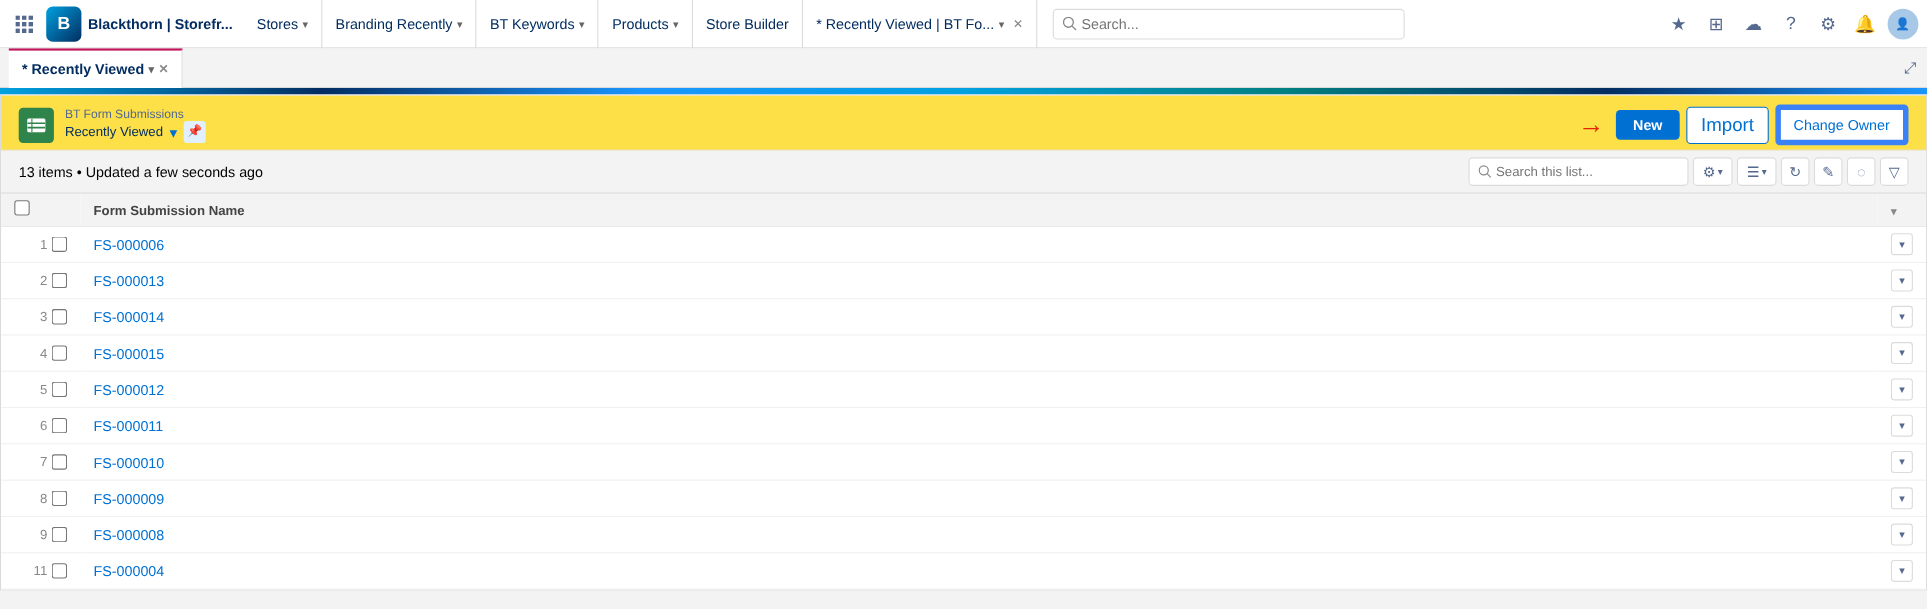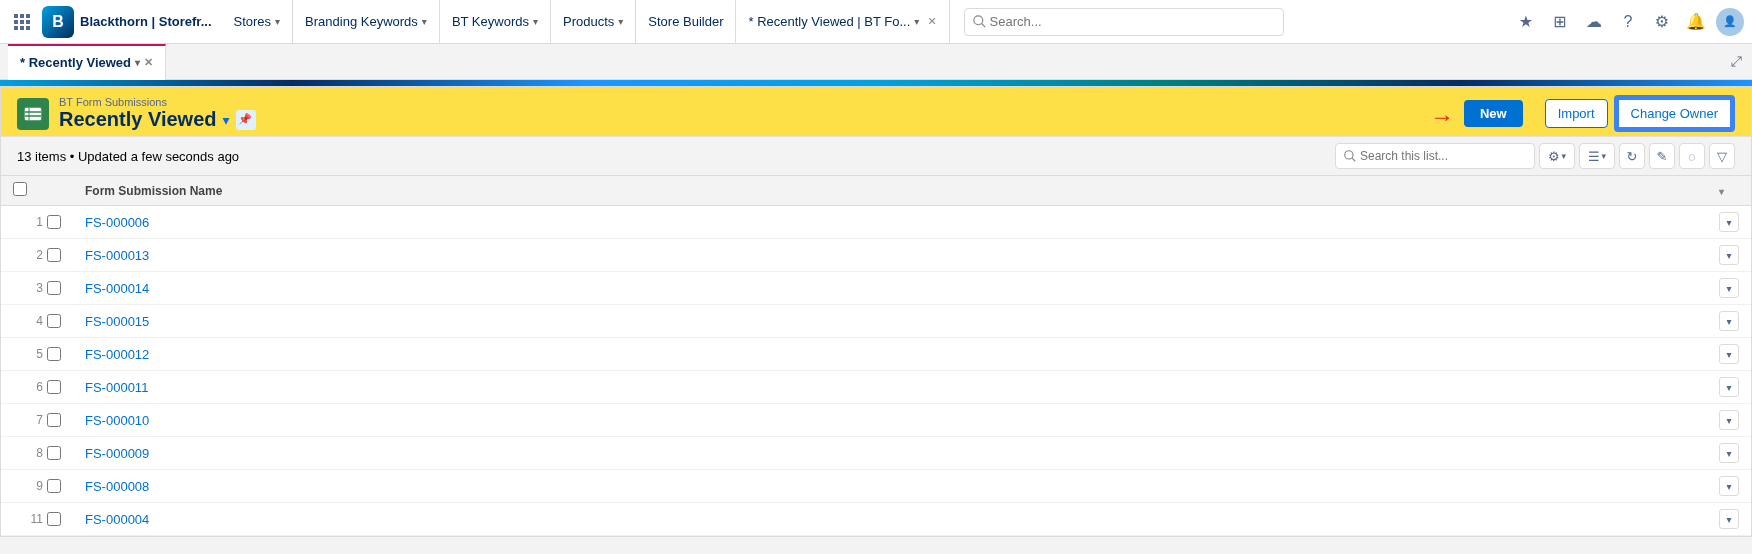--- a/index.html
+++ b/index.html
@@ -85,36 +85,36 @@
       border-bottom: 1px solid #e0e0e0; background: #fde047;
     }
     .list-icon {
       width: 32px; height: 32px; background: #2e844a; border-radius: 4px;
       display: flex; align-items: center; justify-content: center;
       color: white; font-size: 14px; margin-right: 10px; flex-shrink: 0;
     }
     .list-title-group { display: flex; flex-direction: column; }
     .list-subtitle { font-size: 11px; color: #54698d; }
     .list-title {
-      font-size: 20px; font-weight: 700; color: #032d60;
+      font-size: 12px; font-weight: 400; color: #032d60;
       display: flex; align-items: center; gap: 6px;
     }
     .list-title-chevron { font-size: 14px; color: #0070d2; cursor: pointer; }
     .list-pin { width: 20px; height: 20px; background: #e0f0ff; border-radius: 3px;
       display: flex; align-items: center; justify-content: center; cursor: pointer; font-size: 11px; color: #0070d2; }
     .list-actions {
       margin-left: auto; display: flex; align-items: center; gap: 6px;
     }
     .btn-new {
       background: #0070d2; color: white; border: none; border-radius: 4px;
       padding: 6px 16px; font-size: 13px; cursor: pointer; font-weight: 600;
     }
     .btn-import {
       background: white; color: #0070d2; border: 1px solid #0070d2; border-radius: 4px;
-      padding: 6px 12px; font-size: 13px; cursor: pointer; margin-left: 16px;
+      padding: 6px 12px; font-size: 17px; cursor: pointer;
     }
     .btn-change-owner {
       background: white; color: #0070d2; border: 5px solid #3b82f6; border-radius: 4px;
       padding: 6px 12px; font-size: 13px; cursor: pointer;
     }
     .red-arrow {
       color: #e52207; font-size: 24px; margin-right: 4px;
     }
 
     
@@ -182,21 +182,21 @@
   </div>
   <div class="app-logo">B</div>
   <span class="org-name">Blackthorn | Storefr...</span>
 
   <div style="display:flex;align-items:stretch;height:44px;gap:0;">
     <div class="tab-item">
       <span>Stores</span>
       <span class="tab-arrow">▾</span>
     </div>
     <div class="tab-item">
-      <span>Branding Keywords</span>
+      <span>Branding Recently</span>
       <span class="tab-arrow">▾</span>
     </div>
     <div class="tab-item">
       <span>BT Keywords</span>
       <span class="tab-arrow">▾</span>
     </div>
     <div class="tab-item">
       <span>Products</span>
       <span class="tab-arrow">▾</span>
     </div>

